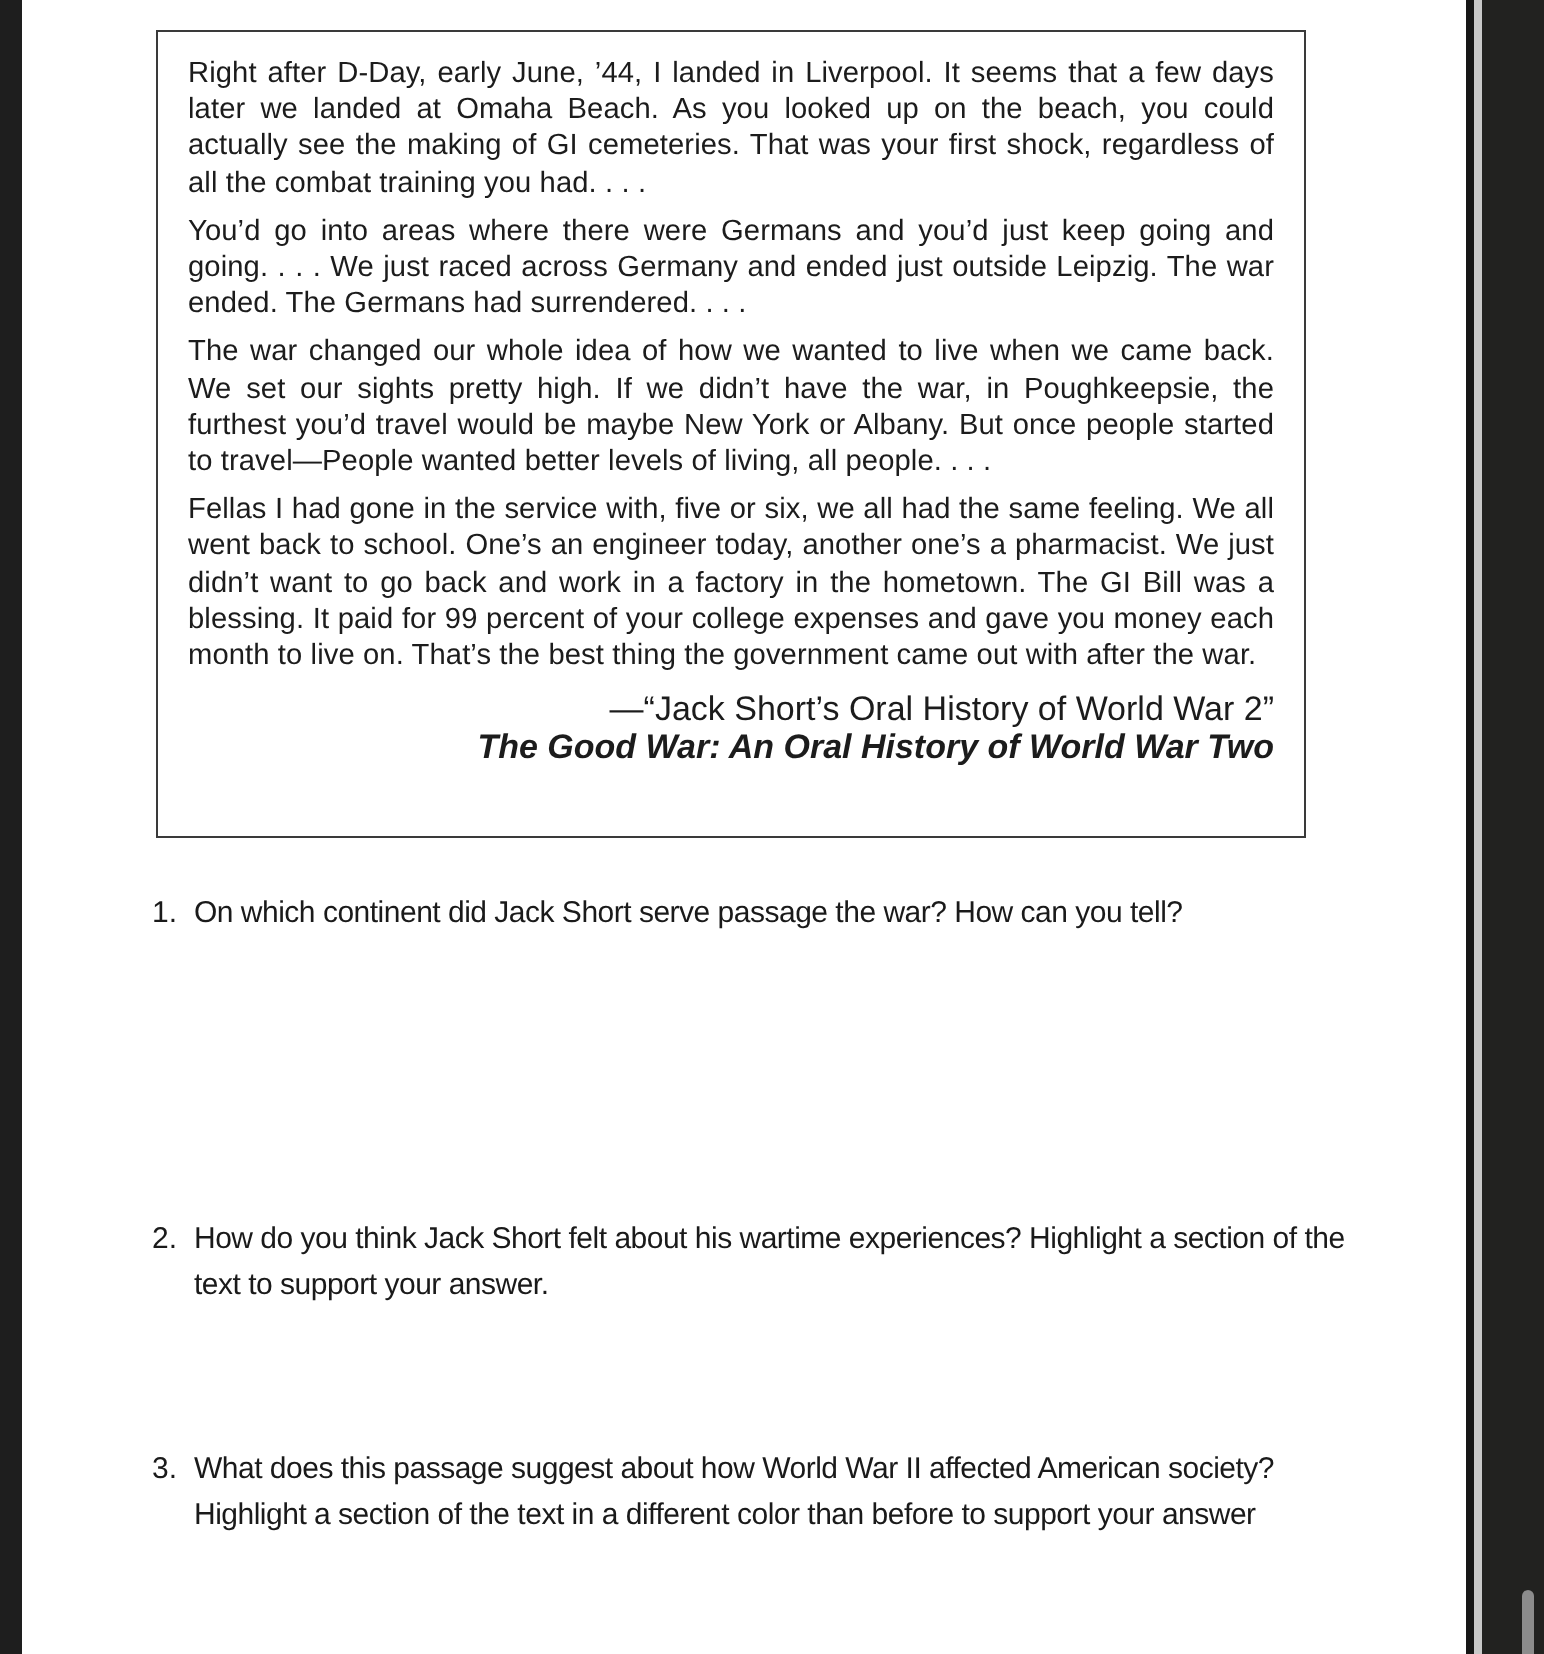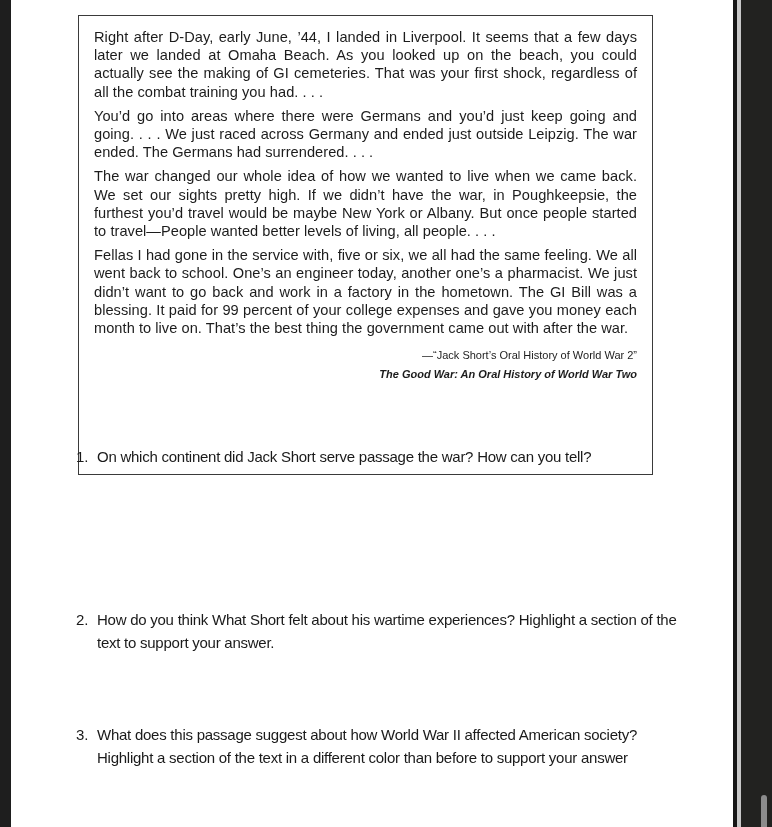--- a/index.html
+++ b/index.html
@@ -49,37 +49,37 @@
       position: absolute;
       left: 761px; top: 795px;
       width: 6px; height: 32px;
       background: #8c8c8c;
       border-radius: 3px 3px 0 0;
     }
     .excerpt-box {
       position: absolute;
       left: 78px; top: 15px;
       width: 575px;
-      height: 460px;
+      height: 404px;
       border: 1.5px solid #3a3a3a;
       box-sizing: border-box;
       padding: 12px 15px 0 15px;
     }
     .excerpt-box p {
       margin: 0 0 6px 0;
       font-family: "Liberation Sans", sans-serif;
       font-size: 14.6px;
       line-height: 18.2px;
       text-align: justify;
       color: #1c1c1c;
       letter-spacing: 0.05px;
     }
     .attribution {
       text-align: right;
-      font-size: 11px;
+      font-size: 17px;
       line-height: 18.4px;
       color: #1c1c1c;
       margin-top: 9px;
     }
     .attribution .source-title {
       font-style: italic;
       font-weight: bold;
     }
     .questions {
       position: absolute;
@@ -127,21 +127,21 @@
   </div>
 </div>
 
 <div class="questions">
   <div class="question q1">
     <span class="num">1.</span>
     <span class="text">On which continent did Jack Short serve passage the war? How can you tell?</span>
   </div>
   <div class="question q2">
     <span class="num">2.</span>
-    <span class="text">How do you think What Short felt about his wartime experiences? Highlight a section of the text to support your answer.</span>
+    <span class="text">How do you think Jack Short felt about his wartime experiences? Highlight a section of the text to support your answer.</span>
   </div>
   <div class="question q3">
     <span class="num">3.</span>
     <span class="text">What does this passage suggest about how World War II affected American society? Highlight a section of the text in a different color than before to support your answer</span>
   </div>
 </div>
 
 <div class="right-panel">
   <div class="divider-dark"></div>
   <div class="divider-light"></div>

